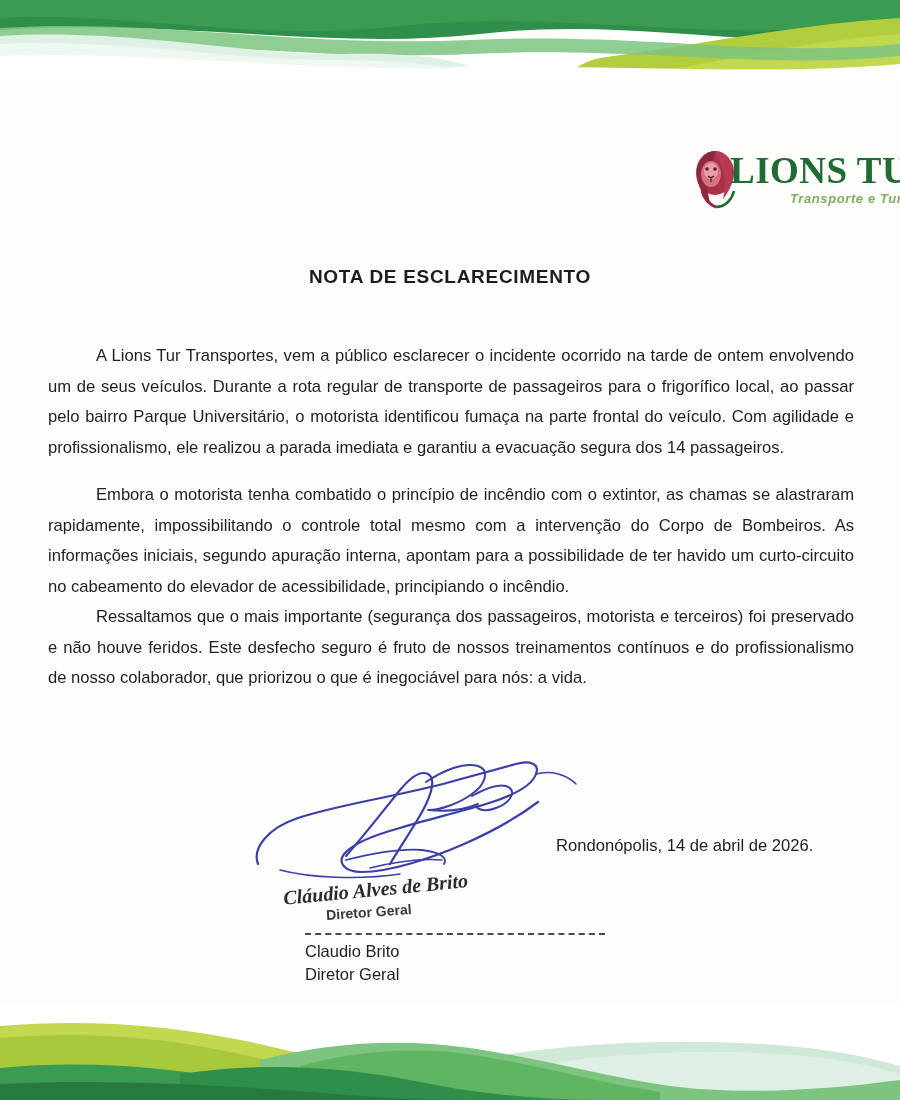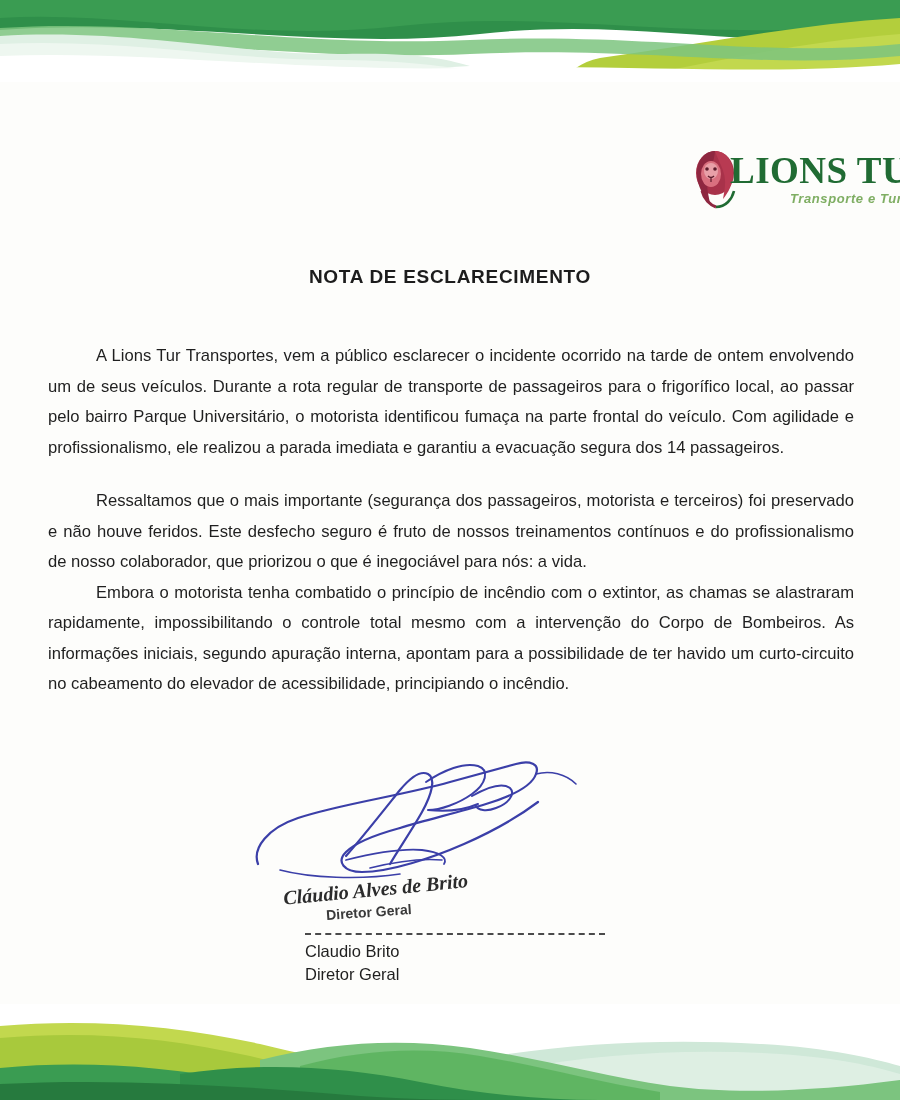--- a/index.html
+++ b/index.html
@@ -101,21 +101,21 @@
     font-size: 16.6px;
     line-height: 30.5px;
     color: #1f1f1f;
     text-align: justify;
   }
   .body-text p {
     margin: 0;
     text-indent: 48px;
   }
   .body-text p.gap-after {
-    margin-bottom: 23px;
+    margin-bottom: 17px;
   }
 
   
   .sig-zone {
     position: absolute;
     top: 752px;
     left: 0;
     width: 900px;
     height: 250px;
   }
@@ -213,22 +213,22 @@
       </g>
     </svg>
     <div class="logo-wordmark">LIONS TUR</div>
     <div class="logo-tagline">Transporte e Turismo</div>
   </div>
 
   <div class="doc-title">NOTA DE ESCLARECIMENTO</div>
 
   <div class="body-text">
     <p class="gap-after">A Lions Tur Transportes, vem a público esclarecer o incidente ocorrido na tarde de ontem envolvendo um de seus veículos. Durante a rota regular de transporte de passageiros para o frigorífico local, ao passar pelo bairro Parque Universitário, o motorista identificou fumaça na parte frontal do veículo. Com agilidade e profissionalismo, ele realizou a parada imediata e garantiu a evacuação segura dos 14 passageiros.</p>
+    <p>Embora o motorista tenha combatido o princípio de incêndio com o extintor, as chamas se alastraram rapidamente, impossibilitando o controle total mesmo com a intervenção do Corpo de Bombeiros. As informações iniciais, segundo apuração interna, apontam para a possibilidade de ter havido um curto-circuito no cabeamento do elevador de acessibilidade, principiando o incêndio.</p>
     <p>Ressaltamos que o mais importante (segurança dos passageiros, motorista e terceiros) foi preservado e não houve feridos. Este desfecho seguro é fruto de nossos treinamentos contínuos e do profissionalismo de nosso colaborador, que priorizou o que é inegociável para nós: a vida.</p>
-    <p>Embora o motorista tenha combatido o princípio de incêndio com o extintor, as chamas se alastraram rapidamente, impossibilitando o controle total mesmo com a intervenção do Corpo de Bombeiros. As informações iniciais, segundo apuração interna, apontam para a possibilidade de ter havido um curto-circuito no cabeamento do elevador de acessibilidade, principiando o incêndio.</p>
   </div>
 
   <div class="sig-zone">
     <svg class="sig-scrawl" viewBox="0 0 340 135" xmlns="http://www.w3.org/2000/svg">
       <g fill="none" stroke="#3b3fa8" stroke-linecap="round" stroke-linejoin="round">
         <path d="M8,112 C2,96 18,76 48,66 C90,52 150,44 200,30 C230,22 252,16 266,12
                  C280,8 290,12 286,22 C282,34 262,44 236,52 C206,61 176,68 150,76" stroke-width="2.2"></path>
         <path d="M150,76 C128,82 106,90 96,100 C86,110 94,120 112,120
                  C140,120 182,106 214,92 C246,78 272,62 288,50" stroke-width="2.2"></path>
         <path d="M96,104 C112,86 134,58 150,38 C160,26 170,18 178,22
@@ -245,20 +245,21 @@
     </svg>
     <div class="sig-stamp-name">Cláudio Alves de Brito</div>
     <div class="sig-stamp-role">Diretor Geral</div>
     <div class="sig-rule"></div>
     <div class="sig-printed">
       <div>Claudio Brito</div>
       <div>Diretor Geral</div>
     </div>
   </div>
 
+  <div class="place-date">Rondonópolis, 14 de abril de 2026.</div>
 
   <div class="wave-bottom">
     <svg width="900" height="96" viewBox="0 0 900 96" xmlns="http://www.w3.org/2000/svg">
       <rect x="0" y="0" width="900" height="96" fill="#ffffff"></rect>
       <path d="M0,22 C90,14 180,22 260,40 C300,50 330,56 360,58 L360,96 L0,96 Z" fill="#c2d84e"></path>
       <path d="M0,34 C90,26 170,34 250,52 C290,62 320,68 350,70 L350,96 L0,96 Z" fill="#a8c93c"></path>
       <path d="M470,56 C560,40 660,34 760,40 C830,44 870,54 900,62 L900,96 L470,96 Z" fill="#cfe8d8"></path>
       <path d="M520,64 C600,50 690,44 780,50 C840,54 872,62 900,70 L900,96 L520,96 Z" fill="#dff0e4" opacity="0.9"></path>
       <path d="M260,56 C330,38 400,34 470,44 C540,54 600,72 670,82 C730,90 810,88 900,76 L900,96 L260,96 Z" fill="#7cc47f"></path>
       <path d="M300,62 C360,46 420,42 480,52 C540,62 596,78 660,88 L660,96 L300,96 Z" fill="#5cb45f" opacity="0.9"></path>

